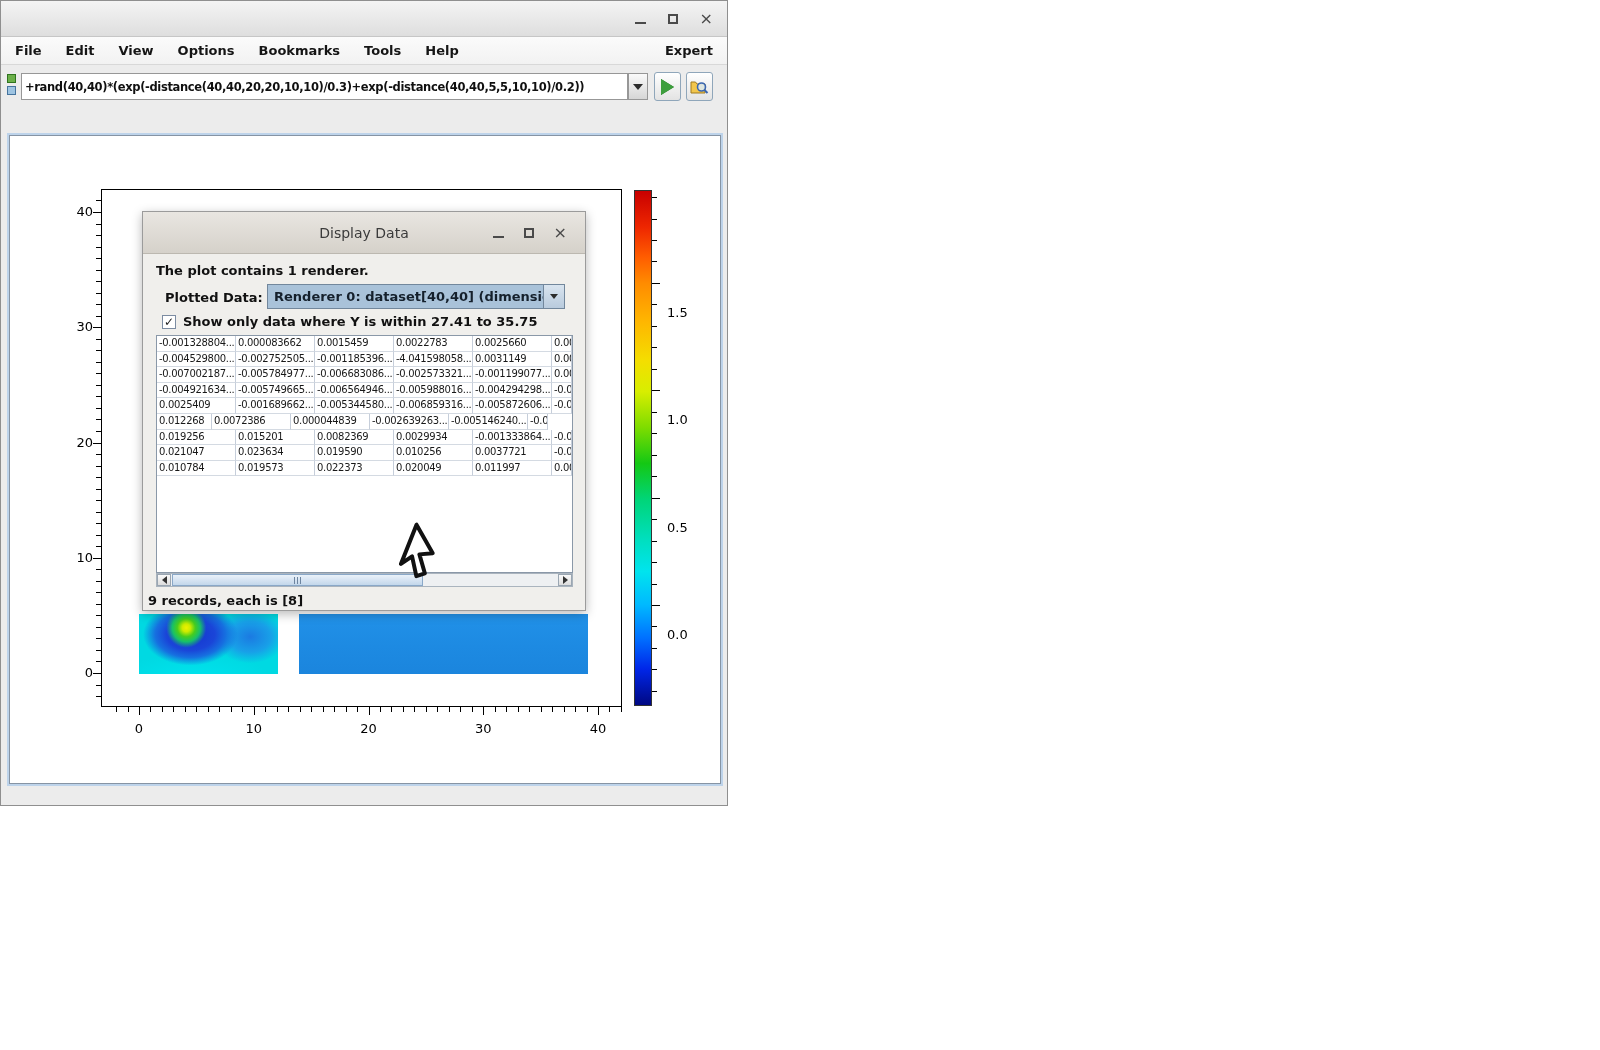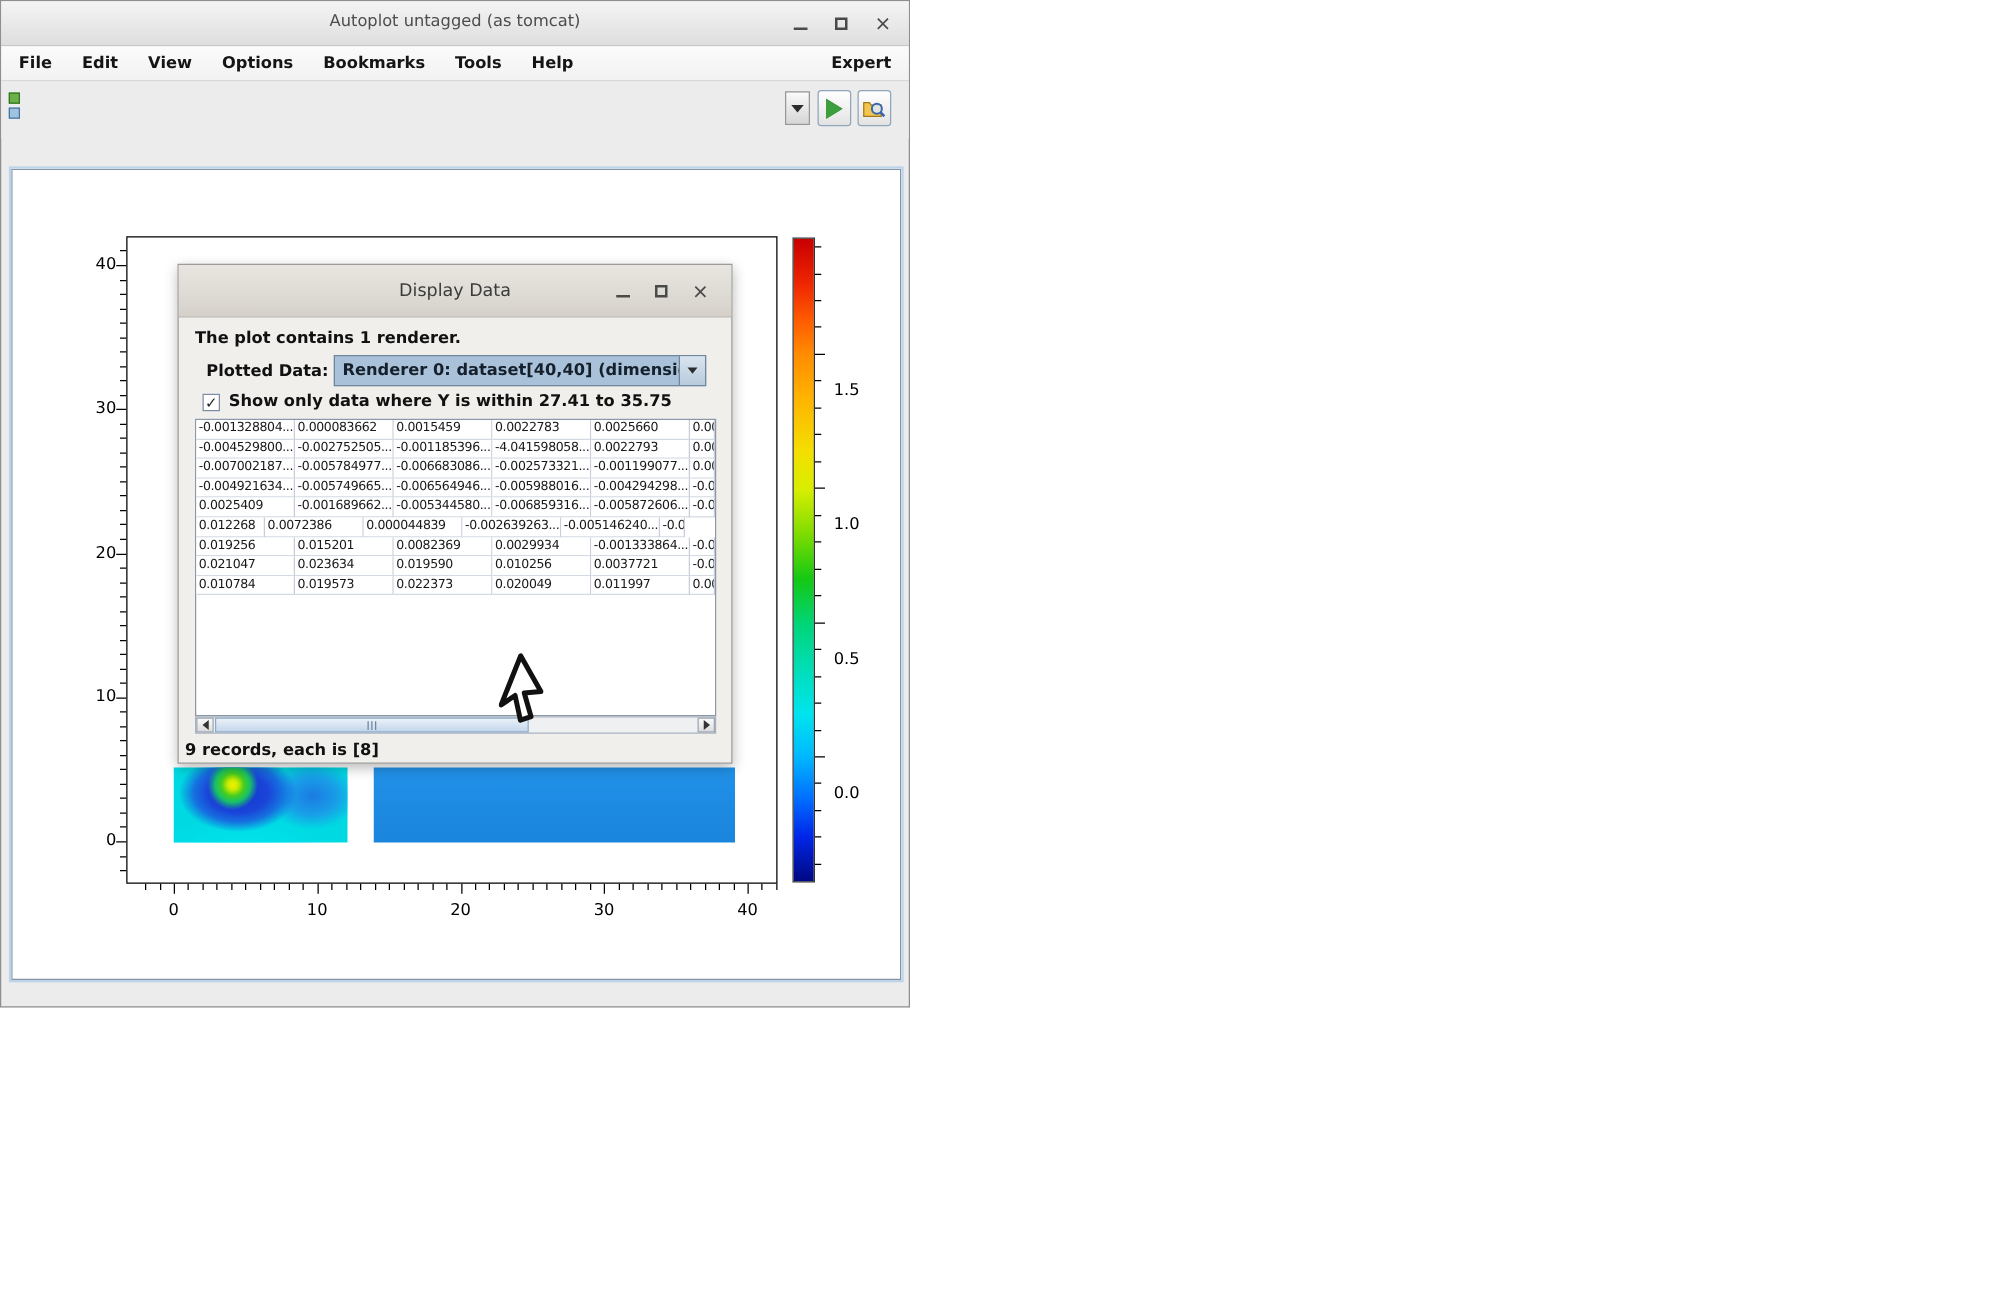--- a/index.html
+++ b/index.html
@@ -135,21 +135,20 @@
   
   #cursor { position:absolute; left:399px; top:522px; z-index:50; }
 </style>
 </head>
 <body>
 
 <div id="screen">
   <div id="app">
 
     <div class="titlebar">
-      <div class="title">Autoplot untagged (as tomcat)</div>
       <div class="winbtns">
         <div class="btn-min"></div>
         <div class="btn-max"></div>
         <div class="btn-close">×</div>
       </div>
     </div>
 
     <div class="menubar">
       <div class="menu-item">File</div>
         <div class="menu-item">Edit</div>
@@ -159,20 +158,21 @@
         <div class="menu-item">Tools</div>
         <div class="menu-item">Help</div>
         <span class="menu-expert">Expert</span>
     </div>
 
     <div class="uriRow">
       <div class="dsIcons">
         <div class="sq-green"></div>
         <div class="sq-blue"></div>
       </div>
+      <input id="uriField" spellcheck="false" value="+rand(40,40)*(exp(-distance(40,40,20,20,10,10)/0.3)+exp(-distance(40,40,5,5,10,10)/0.2))" style="">
       <div class="dropBtn">
         <div class="caret-down"></div>
       </div>
       <div class="toolBtn" id="playBtn">
         <div class="play-tri"></div>
       </div>
       <div class="toolBtn" id="openBtn">
         <svg width="19" height="16" viewBox="0 0 19 16">
           <path d="M1 4 L1 14 L15 14 L15 5 L7 5 L5.5 3 L1 3 Z" fill="#f2c64d" stroke="#a07a1e" stroke-width="1"></path>
           <circle cx="11.5" cy="8" r="4" fill="#dcebfa" fill-opacity="0.85" stroke="#3a66b0" stroke-width="1.6"></circle>
@@ -346,21 +346,21 @@
               <div class="dt-cell" style="width: 79px;">0.0015459</div>
               <div class="dt-cell" style="width: 79px;">0.0022783</div>
               <div class="dt-cell" style="width: 79px;">0.0025660</div>
               <div class="dt-cell" style="width: 20px;">0.00</div>
             </div>
             <div class="dt-row">
               <div class="dt-cell" style="width: 79px;">-0.004529800...</div>
               <div class="dt-cell" style="width: 79px;">-0.002752505...</div>
               <div class="dt-cell" style="width: 79px;">-0.001185396...</div>
               <div class="dt-cell" style="width: 79px;">-4.041598058...</div>
-              <div class="dt-cell" style="width: 79px;">0.0022793</div>
+              <div class="dt-cell" style="width: 79px;">0.0031149</div>
               <div class="dt-cell" style="width: 20px;">0.00</div>
             </div>
             <div class="dt-row">
               <div class="dt-cell" style="width: 79px;">-0.007002187...</div>
               <div class="dt-cell" style="width: 79px;">-0.005784977...</div>
               <div class="dt-cell" style="width: 79px;">-0.006683086...</div>
               <div class="dt-cell" style="width: 79px;">-0.002573321...</div>
               <div class="dt-cell" style="width: 79px;">-0.001199077...</div>
               <div class="dt-cell" style="width: 20px;">0.00</div>
             </div>

